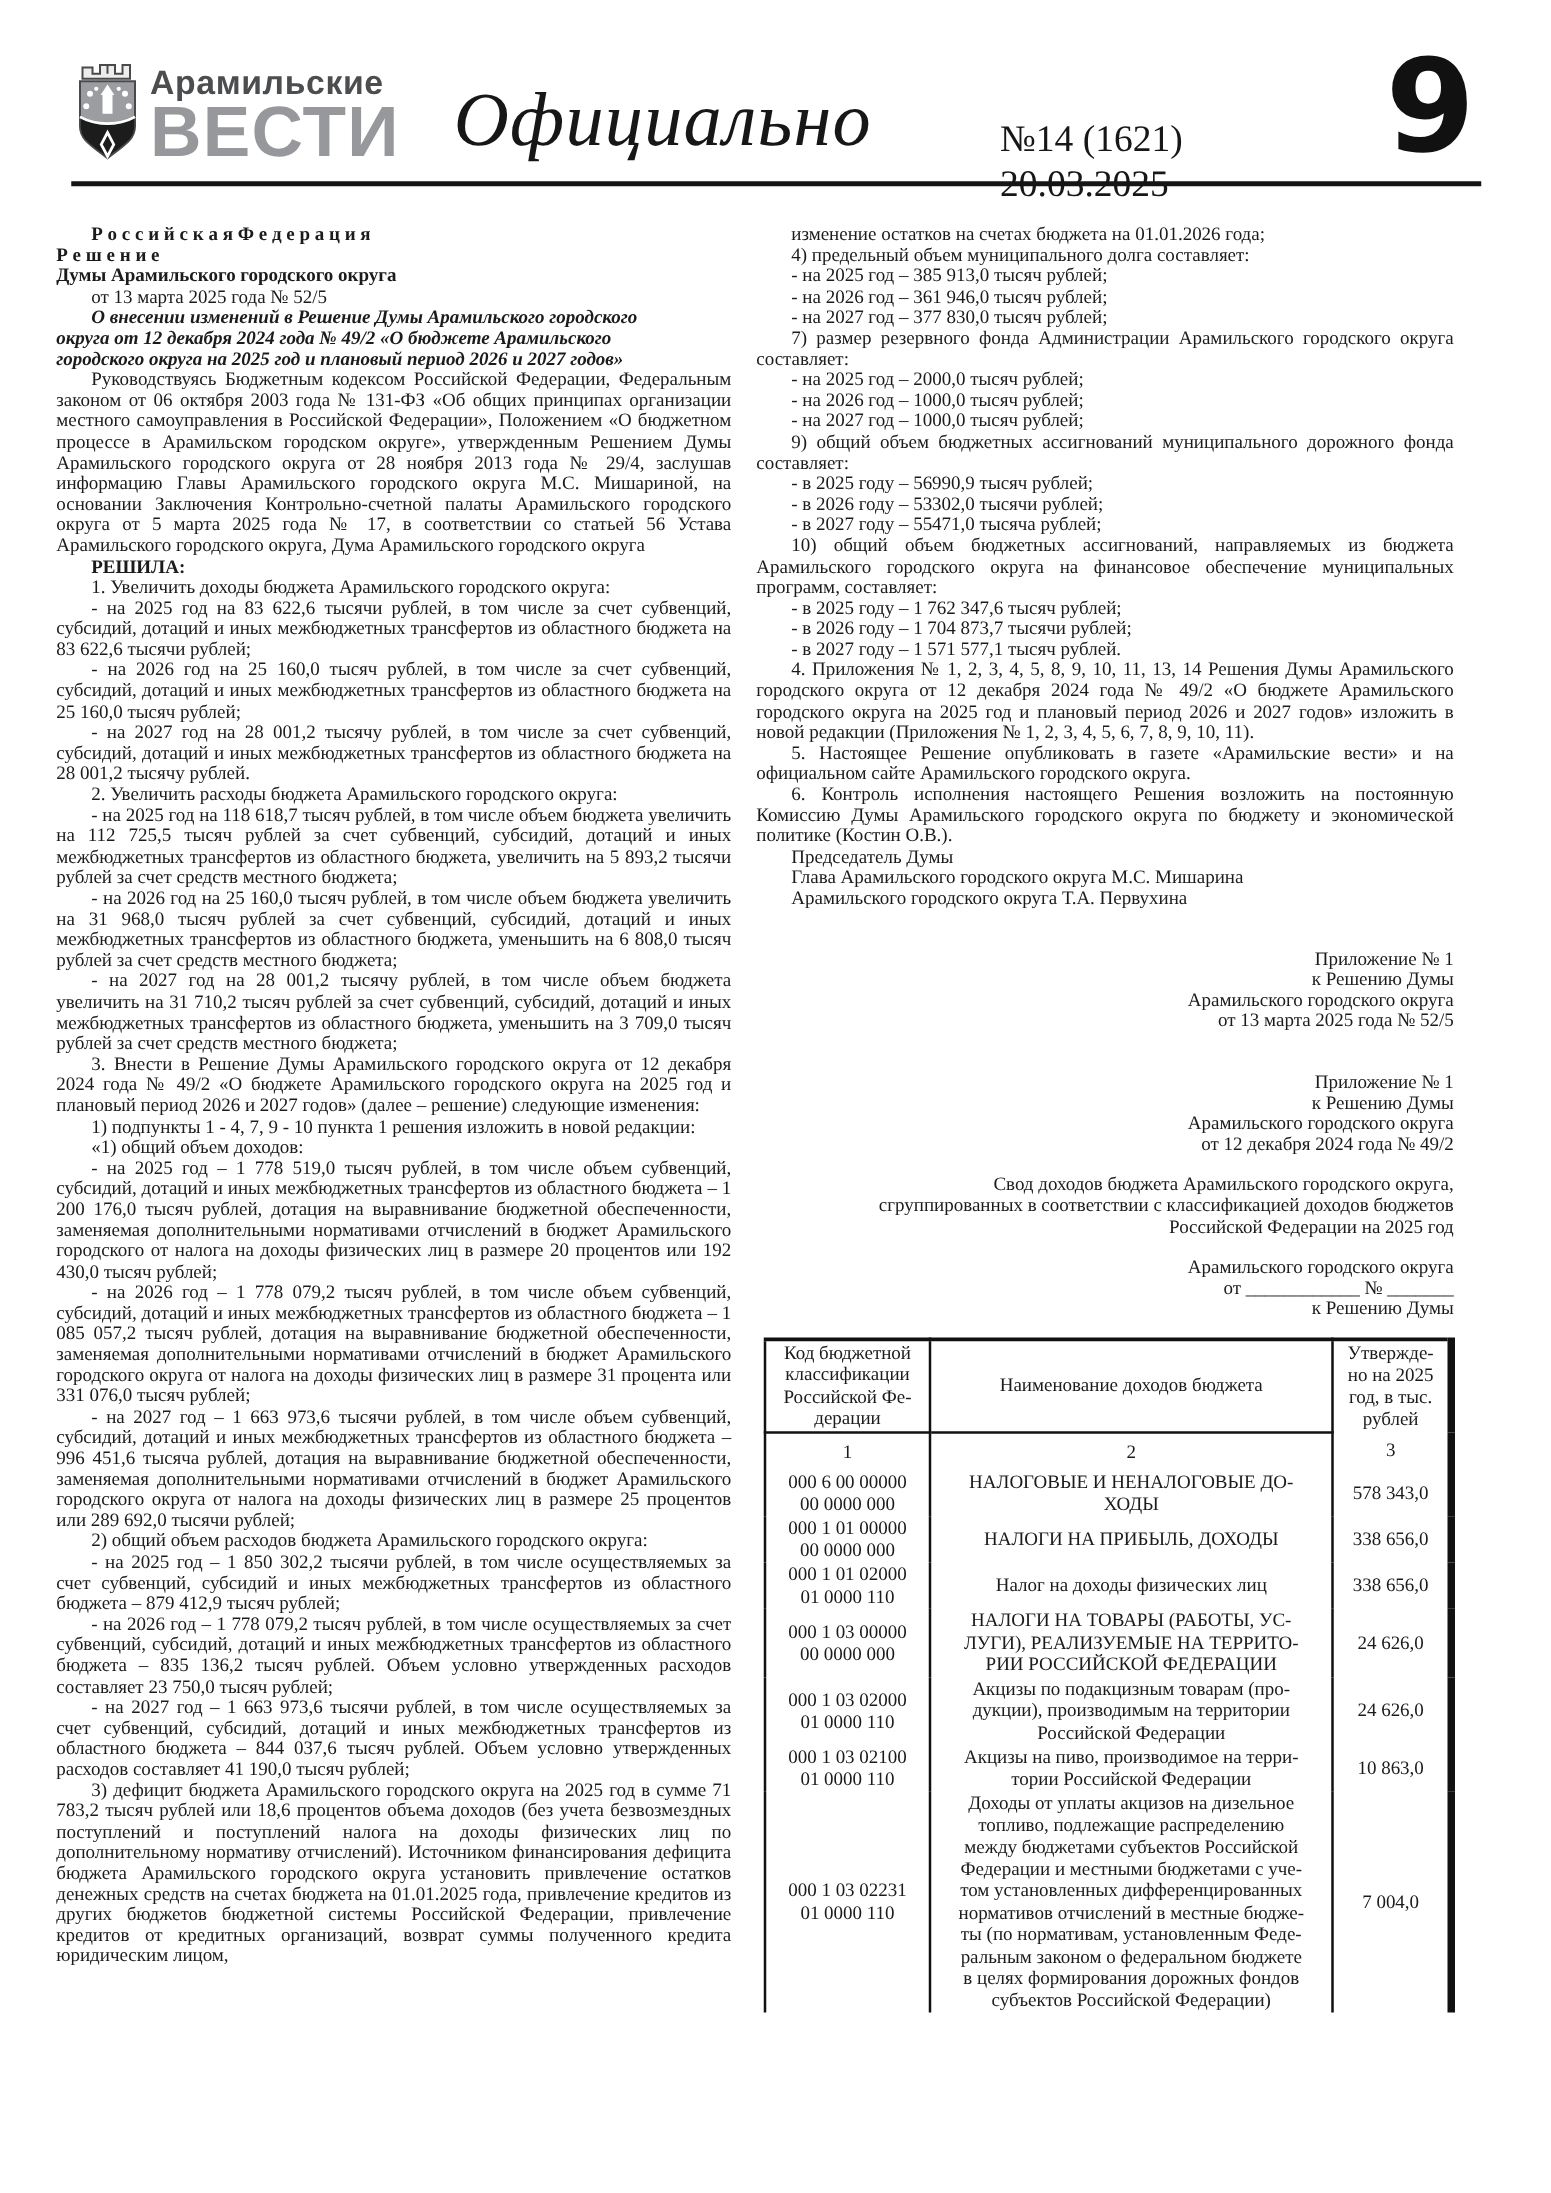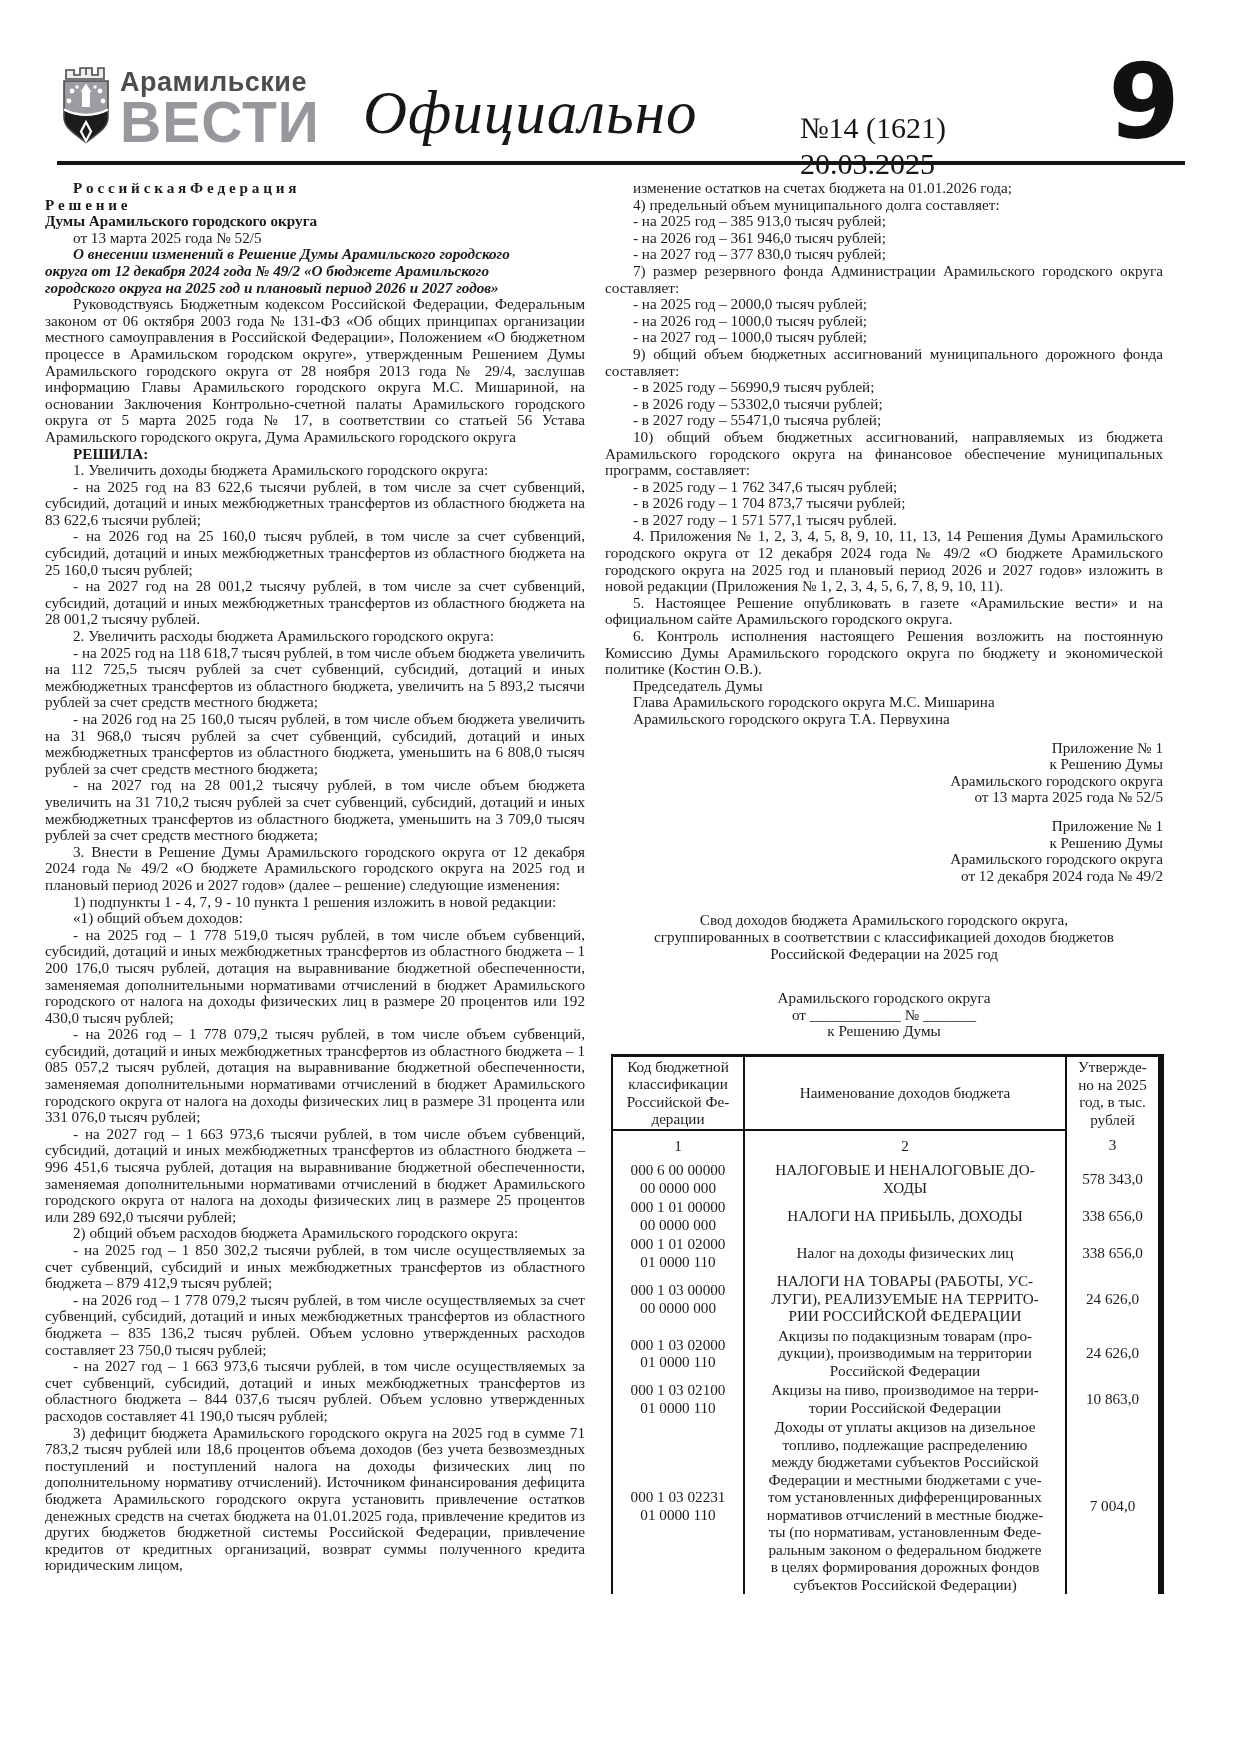--- a/index.html
+++ b/index.html
@@ -1,20 +1,20 @@
 <!DOCTYPE html>
 <html lang="ru"><head>
 <meta charset="utf-8">
 <style>
   html,body{margin:0;padding:0;background:#e8e8e8;}
   .page{position:relative;width:1241px;height:1754px;background:#ffffff;margin:0 auto;
         font-family:"Liberation Serif",serif;color:#1b1b1b;overflow:hidden;}
 
   
-  .masthead{position:absolute;top:16px;left:0;width:100%;height:150px;}
+  .masthead{position:absolute;top:0;left:0;width:100%;height:150px;}
   .emblem{position:absolute;left:57px;top:48px;}
   .brand{position:absolute;left:120px;top:52px;font-family:"Liberation Sans",sans-serif;}
   .brand-top{font-size:27px;font-weight:bold;color:#4c4d4f;line-height:28px;letter-spacing:.5px;}
   .brand-bottom{font-size:57px;font-weight:bold;color:#96989b;line-height:52px;letter-spacing:1px;}
   .section-title{position:absolute;left:332px;top:62px;font-size:61px;font-style:italic;
         font-family:"Liberation Serif",serif;color:#171717;letter-spacing:1px;margin-left:31px;}
   .issue-info{position:absolute;left:800px;top:58px;width:238px;text-align:left;
         font-size:30px;line-height:36px;color:#171717;margin-top:36px;}
   .page-number{position:absolute;left:1095px;top:36px;width:85px;text-align:right;
         font-family:"DejaVu Sans",sans-serif;font-size:103px;font-weight:bold;color:#111;line-height:100px;}
@@ -26,22 +26,22 @@
   .col-left{width:540px;}
   .col-right{width:558px;}
   p.para{margin:0;text-indent:28px;text-align:justify;}
   .noindent{text-indent:0;}
   .center{text-align:center;text-indent:0;}
   .bold{font-weight:bold;}
   .italic{font-style:italic;}
   .pre{white-space:pre-line;}
   .gap{margin-top:16px;}
 
-  .app-block{text-align:right;white-space:pre-line;margin-top:12px;}
-  .center-block{text-align:center;white-space:pre-line;margin-top:28px;}
+  .app-block{text-align:right;white-space:pre-line;margin-top:32px;}
+  .center-block{text-align:right;white-space:pre-line;margin-top:16px;}
 
   
   table.doc-table{border-collapse:collapse;table-layout:fixed;width:549px;margin:14px 0 0 6px;
         border-top:3px solid #111;border-left:2px solid #111;border-right:6px solid #111;}
   .doc-table col.c1{width:132px;} .doc-table col.c2{width:322px;} .doc-table col.c3{width:95px;}
   .doc-table th,.doc-table td{border-left:2px solid #111;border-right:2px solid #111;
         padding:1px 4px;text-align:center;vertical-align:middle;
         font-size:15.2px;line-height:17.5px;font-weight:normal;white-space:pre-line;}
   .doc-table thead th{border-bottom:2px solid #111;}
   .doc-table thead th.th3{border-bottom:none;}

